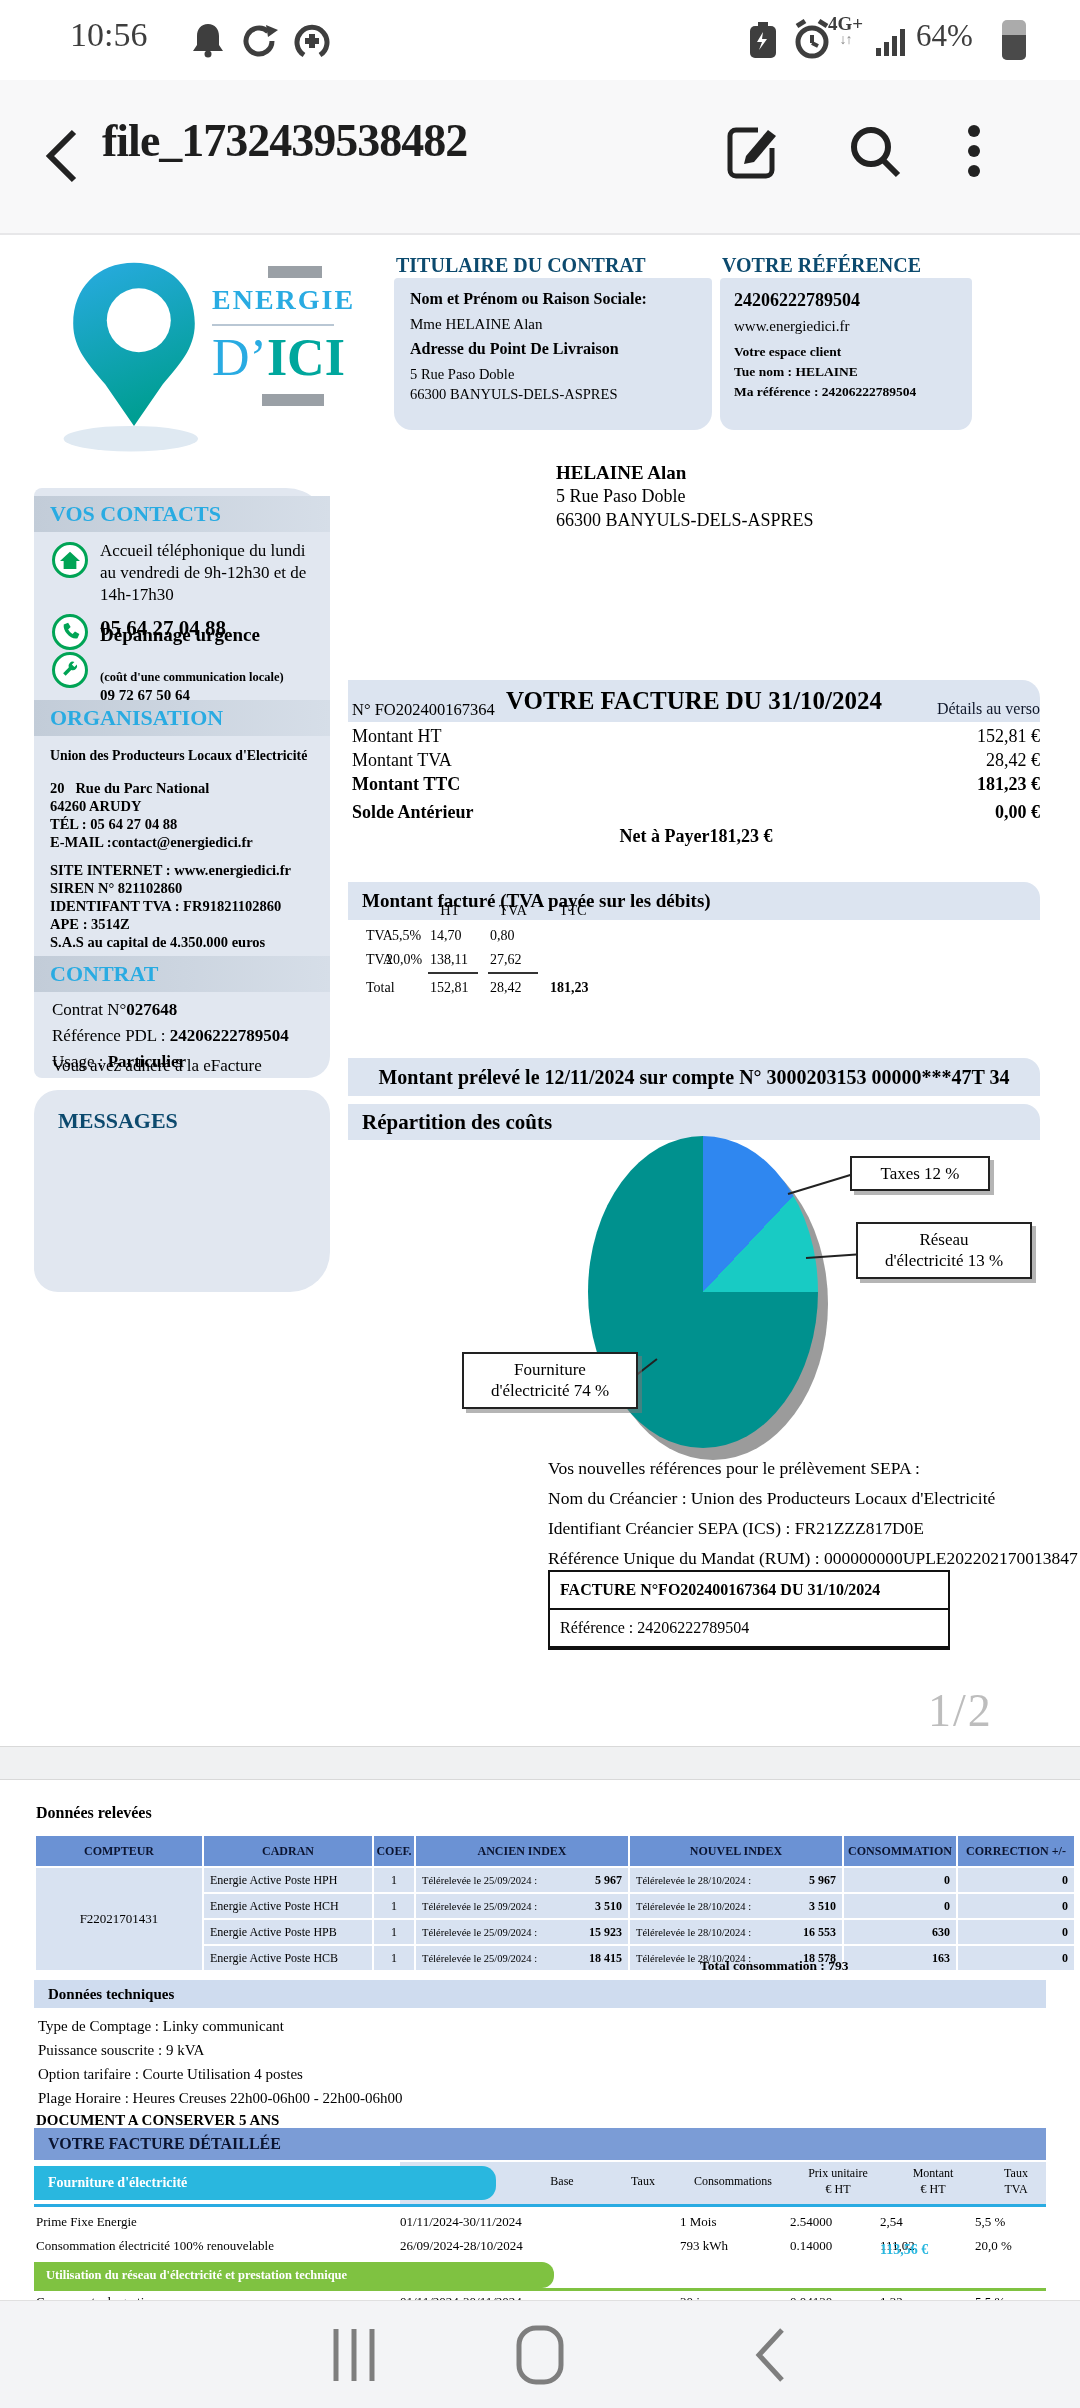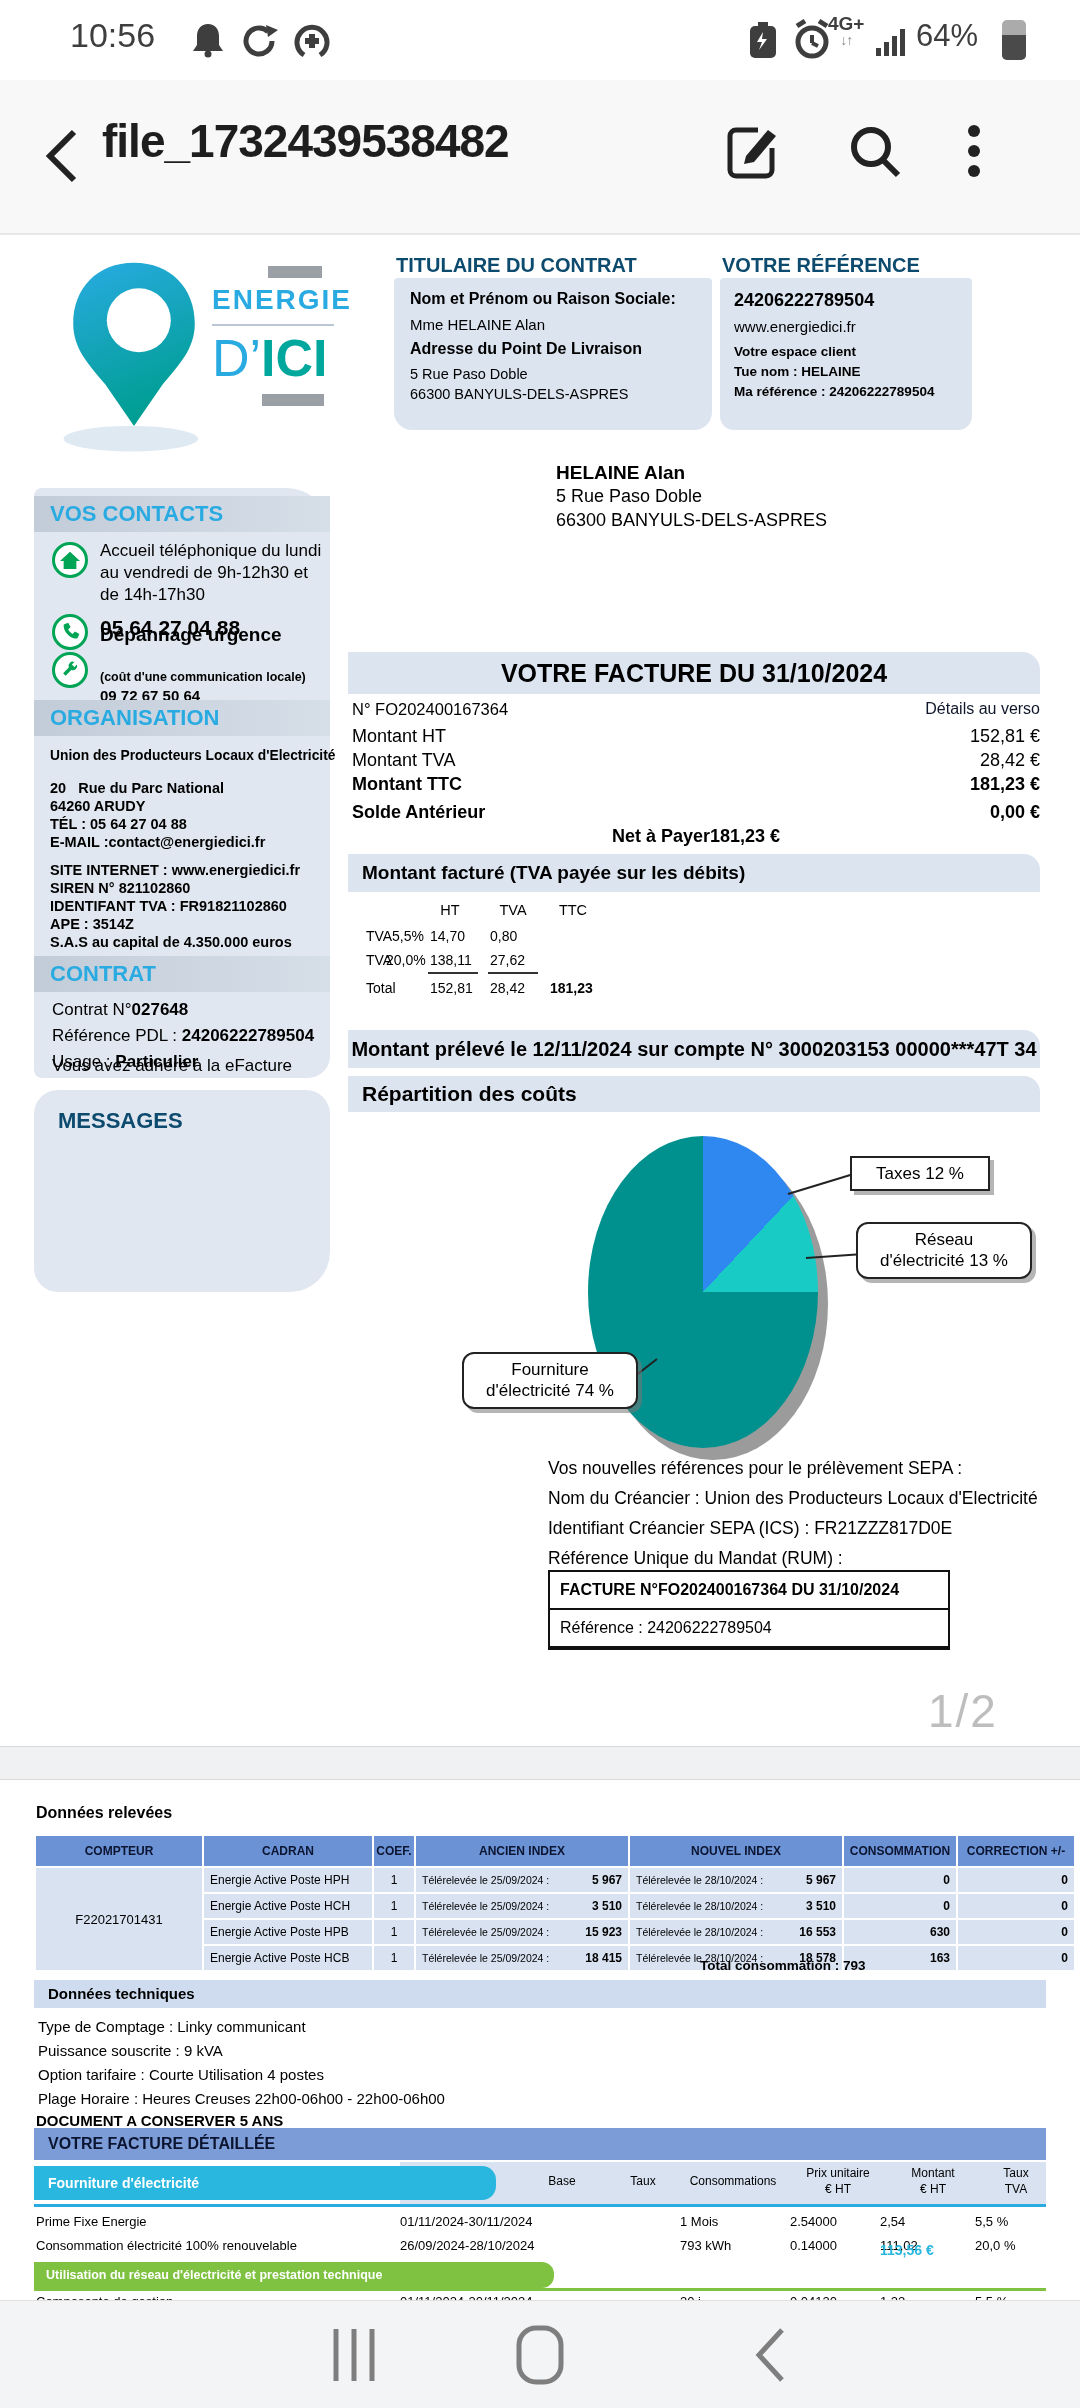--- a/index.html
+++ b/index.html
@@ -1,40 +1,40 @@
 <!DOCTYPE html>
 <html><head>
 <meta charset="utf-8">
 <style>
   html,body{margin:0;padding:0;background:#fff;}
   .screen{position:relative;width:1080px;height:2408px;background:#fff;overflow:hidden;
-          font-family:Liberation Sans, sans-serif;color:#000;}
+          font-family:Liberation Serif, serif;color:#000;}
   .abs{position:absolute;}
   .b{font-weight:bold;}
   .ws{white-space:pre;}
-  .preline{white-space:pre-line;border-radius:12px;}
+  .preline{white-space:pre-line;}
   .right{text-align:left;}
   .center{text-align:center;}
 
   
   .statusbar{position:absolute;left:0;top:0;width:1080px;height:80px;background:#fff;}
   .sb-time{position:absolute;left:70px;top:16px;font-size:34px;color:#3e3e3e;}
   .sb-pct{position:absolute;left:916px;top:18px;font-size:31px;color:#3e3e3e;}
   .sb-net{position:absolute;left:828px;top:14px;color:#3e3e3e;text-align:center;line-height:1;}
   .sb-net .g4{font-size:19px;font-weight:bold;}
   .sb-net .arr{font-size:14px;letter-spacing:-1px;color:#8a8a8a;}
   .batt{position:absolute;left:1002px;top:20px;width:24px;height:40px;border-radius:5px;overflow:hidden;background:#ababab;}
   .batt .lvl{position:absolute;left:0;bottom:0;width:100%;height:62%;background:#4a4a4a;}
 
   
   .appheader{position:absolute;left:0;top:80px;width:1080px;height:153px;background:#f8f8f9;border-bottom:2px solid #e7e7e9;}
   .ah-title{position:absolute;left:102px;top:34px;font-size:46px;font-weight:600;color:#1e1e1e;letter-spacing:-1px;}
 
   
-  .banner{position:absolute;left:348px;width:692px;background:#dce4f0;font-weight:bold;}
+  .banner{position:absolute;left:348px;width:692px;background:#dce4f0;font-weight:bold;margin-top:28px;}
   .sidebar-panel{position:absolute;left:34px;width:296px;background:#e1e7f0;}
   .sidehead{position:absolute;left:34px;width:296px;height:36px;line-height:36px;padding-left:16px;box-sizing:border-box;
             background:linear-gradient(90deg,#c2ccd8,#d6dee8);color:#29abe2;font-weight:bold;font-size:22px;}
   .cyan{color:#0c4a6e;}
   .greencircle{width:36px;height:36px;border-radius:50%;border:3px solid #00a455;box-sizing:border-box;
                display:flex;align-items:center;justify-content:center;background:#fff;}
 
   
   .pielabel{position:absolute;background:#fff;border:2px solid #222;box-shadow:4px 4px 0 rgba(120,120,120,.55);
             font-size:17px;text-align:center;padding:5px 8px;line-height:1.25;}

